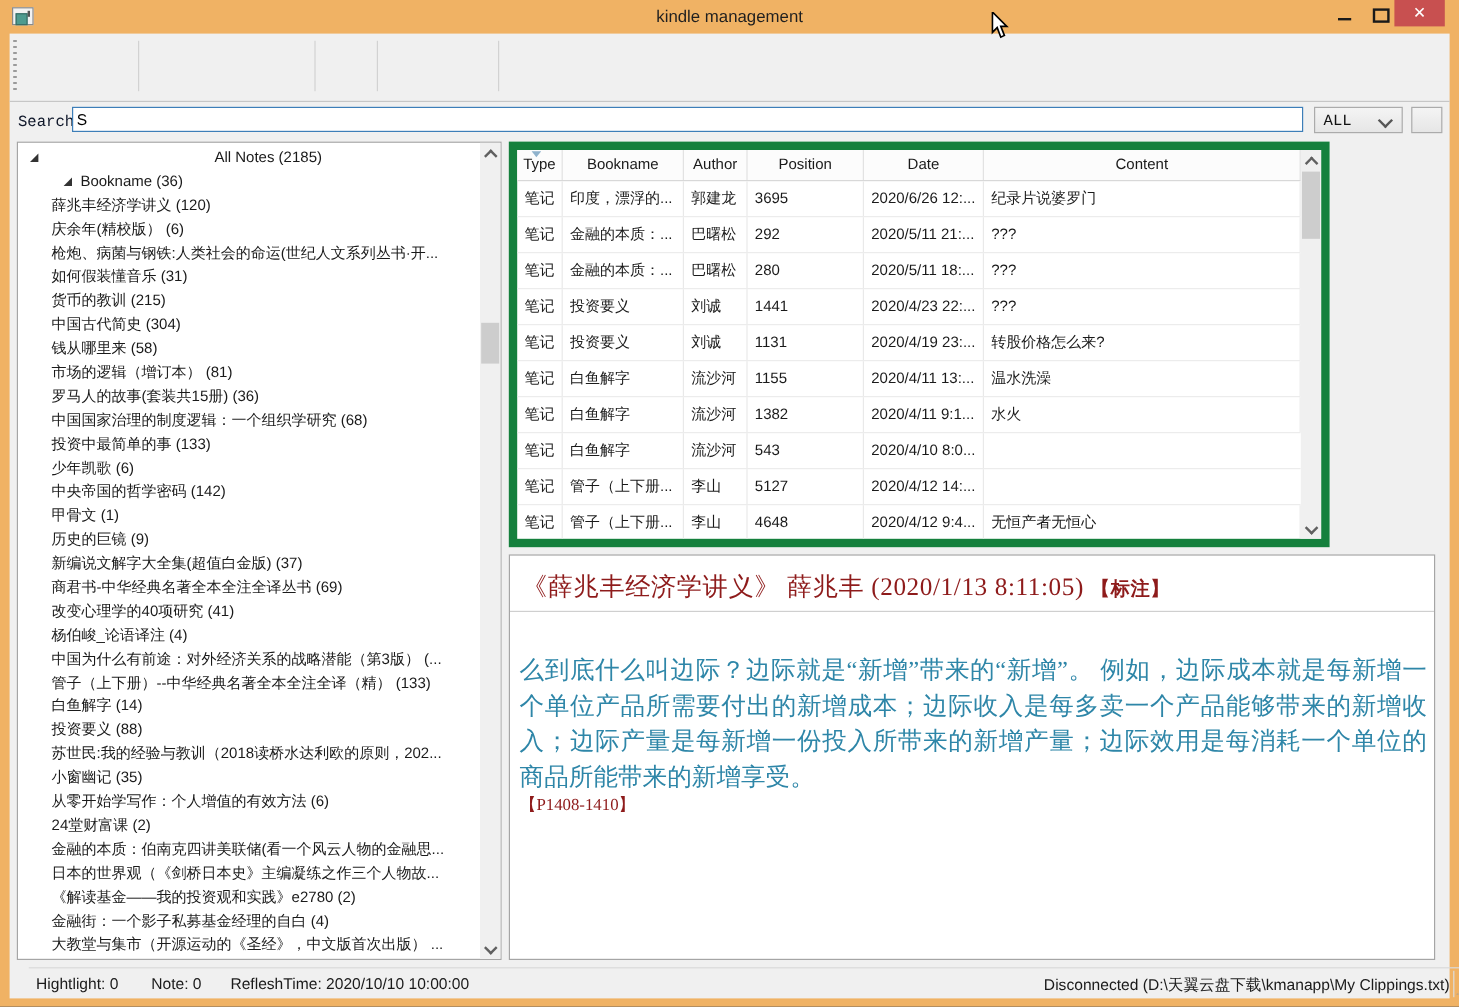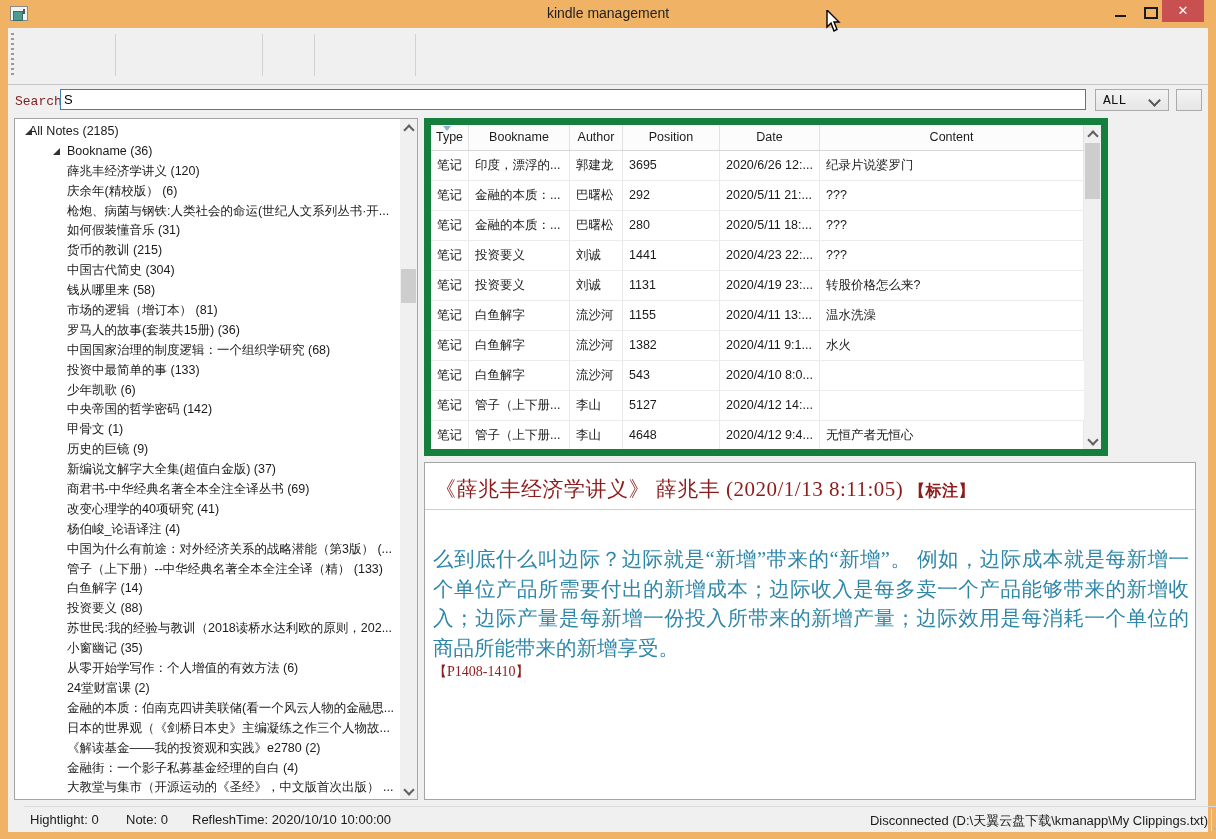--- a/index.html
+++ b/index.html
@@ -23,35 +23,35 @@
   
   .content{position:absolute;left:8px;top:28px;width:1200px;height:804px;background:#f0f0f0;}
 
   
   .toolbar{position:absolute;left:0;top:0;width:1200px;height:57px;border-bottom:1px solid #c6c6c6;box-sizing:border-box;}
   .gripper{position:absolute;left:3px;top:5px;width:3px;height:45px;background-image:repeating-linear-gradient(#9a9a9a 0 2px,transparent 2px 5px);}
   .tb-sep{position:absolute;top:6px;width:1px;height:42px;background:#d2d2d2;}
 
   
   .searchrow{position:absolute;left:0;top:57px;width:1200px;height:33px;}
-  .search-label{position:absolute;left:7px;top:9px;font-family:"Liberation Mono","DejaVu Sans Mono",monospace;font-size:13px;color:#7f1d1d;}
+  .search-label{position:absolute;left:7px;top:9px;font-family:"Liberation Mono","DejaVu Sans Mono",monospace;font-size:13px;color:#0f172a;}
   .search-input{position:absolute;left:52px;top:4px;width:1026px;height:21px;box-sizing:border-box;border:1px solid var(--focus-blue,#3D7EB8);font-size:13px;padding:0 3px;background:#fff;outline:none;font-family:"Liberation Sans",sans-serif;}
   .combo{position:absolute;left:1087px;top:4px;width:74px;height:22px;box-sizing:border-box;border:1px solid #ababab;background:linear-gradient(#f4f4f4,#e6e6e6);}
   .combo .val{position:absolute;left:7px;top:3px;font-family:"Liberation Mono","DejaVu Sans Mono",monospace;font-size:13px;color:#111;}
   .chev-down{position:absolute;right:9px;top:6px;width:7px;height:7px;border-right:2px solid #555;border-bottom:2px solid #555;transform:rotate(45deg);}
   .mini-btn{position:absolute;left:1168px;top:4px;width:26px;height:22px;box-sizing:border-box;border:1px solid #ababab;background:linear-gradient(#f4f4f4,#e6e6e6);}
 
   
   .tree-panel{position:absolute;left:6px;top:90px;width:404px;height:682px;background:#fff;border:1px solid #a5a5a5;box-sizing:border-box;}
   .tree-scroll{position:absolute;right:0;top:0;width:17px;height:100%;background:#f0f0f0;}
   .tree-body{position:absolute;left:0;top:0;right:17px;bottom:0;overflow:hidden;padding-top:3px;}
   .tree-item{height:19.9px;line-height:19.9px;font-size:12.5px;color:#1a1a1a;white-space:nowrap;overflow:hidden;position:relative;}
-  .tree-item.level-0{padding-left:14px;}
+  .tree-item.level-0{padding-left:32px;text-align:center;}
   .tree-item.level-1{padding-left:52px;}
-  .tree-item.level-2{padding-left:52px;}
+  .tree-item.level-2{padding-left:28px;}
   .expander{position:absolute;top:6px;width:0;height:0;border-bottom:7px solid #333;border-left:7px solid transparent;}
   .tree-item.level-0 .expander{left:10px;}
   .tree-item.level-1 .expander{left:38px;}
 
   
   .sb-arrow{position:absolute;left:0;width:17px;height:17px;}
   .sb-arrow .a-up{position:absolute;left:5px;top:7px;width:6px;height:6px;border-left:2px solid #606060;border-top:2px solid #606060;transform:rotate(45deg);}
   .sb-arrow .a-down{position:absolute;left:5px;top:4px;width:6px;height:6px;border-right:2px solid #606060;border-bottom:2px solid #606060;transform:rotate(45deg);}
   .sb-thumb{position:absolute;left:1px;width:15px;background:#cdcdcd;}
 

